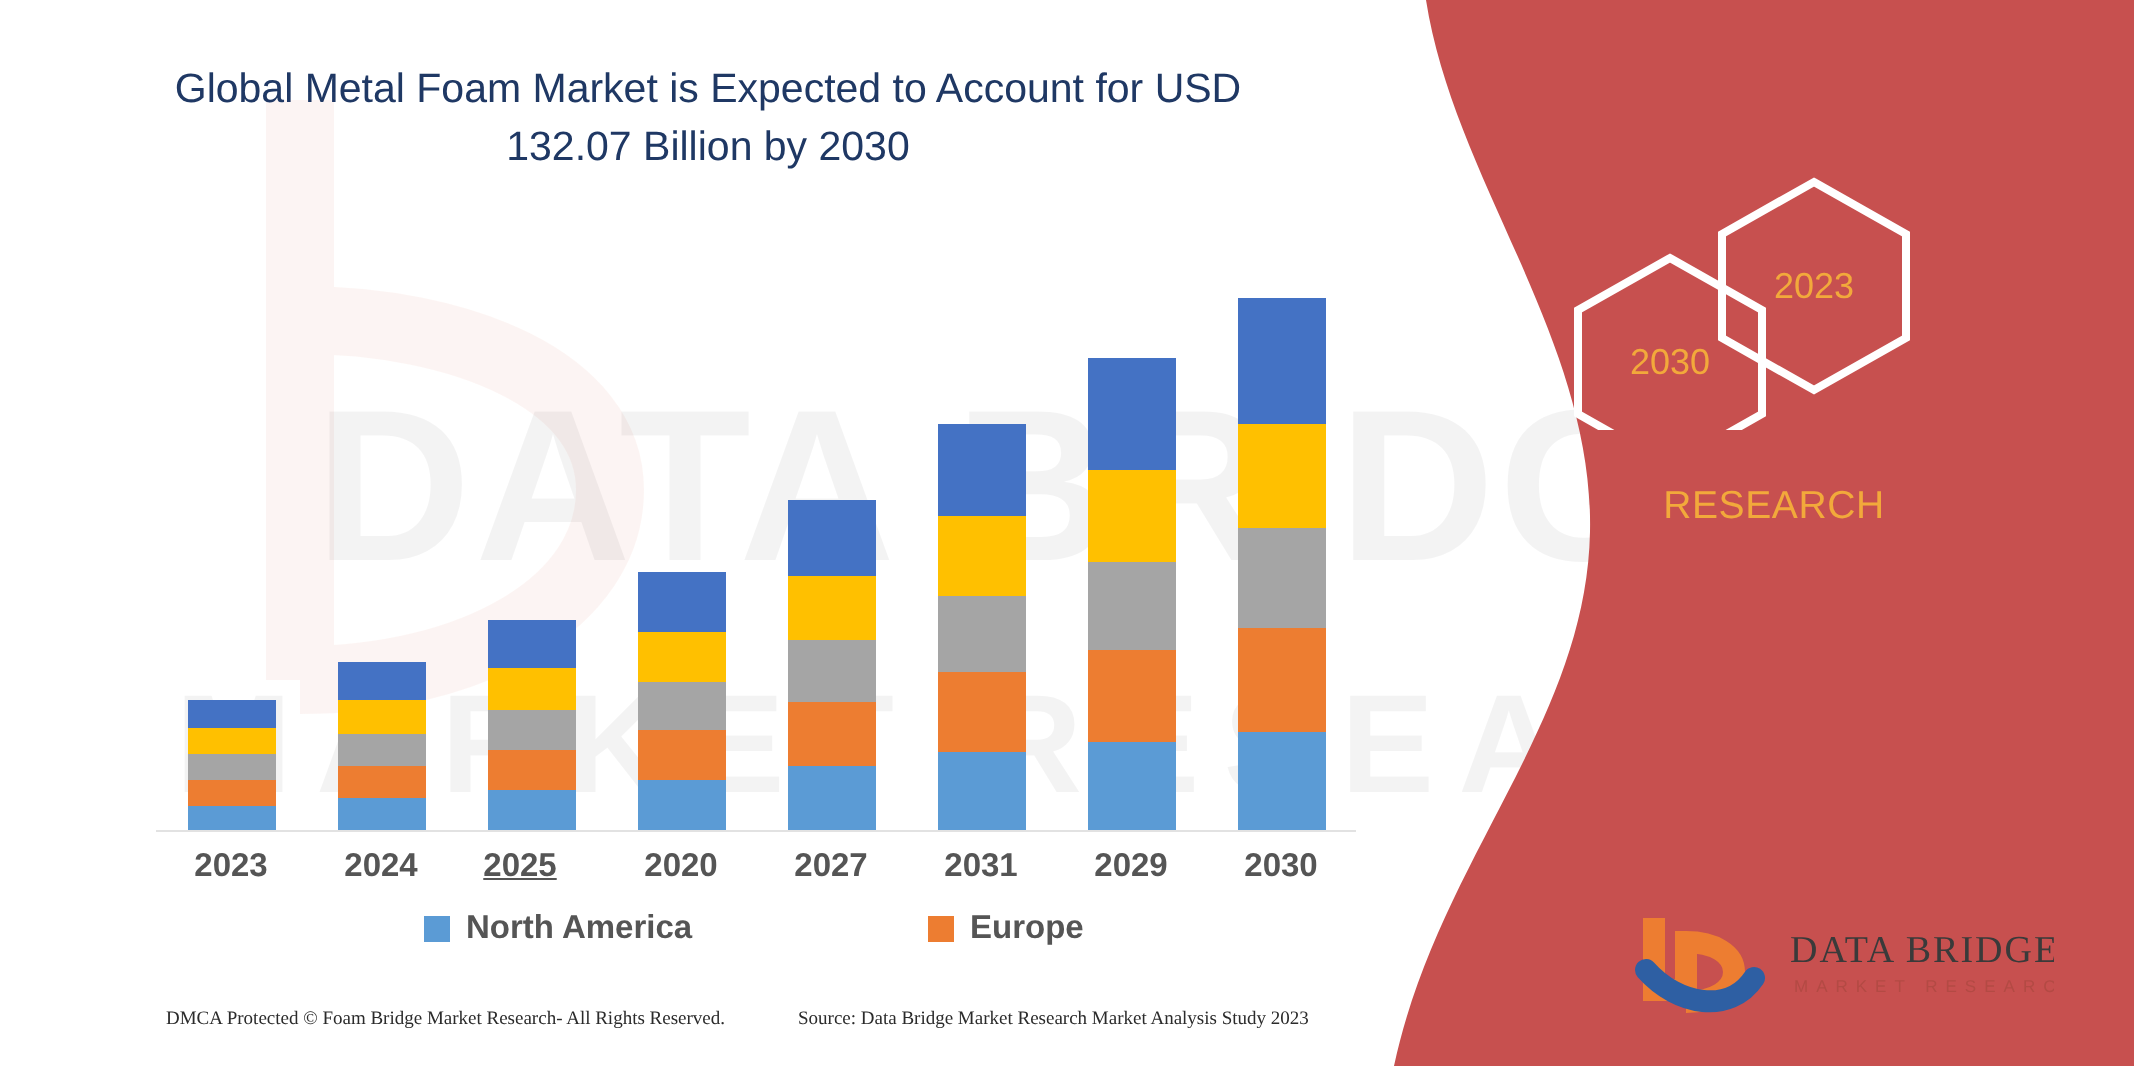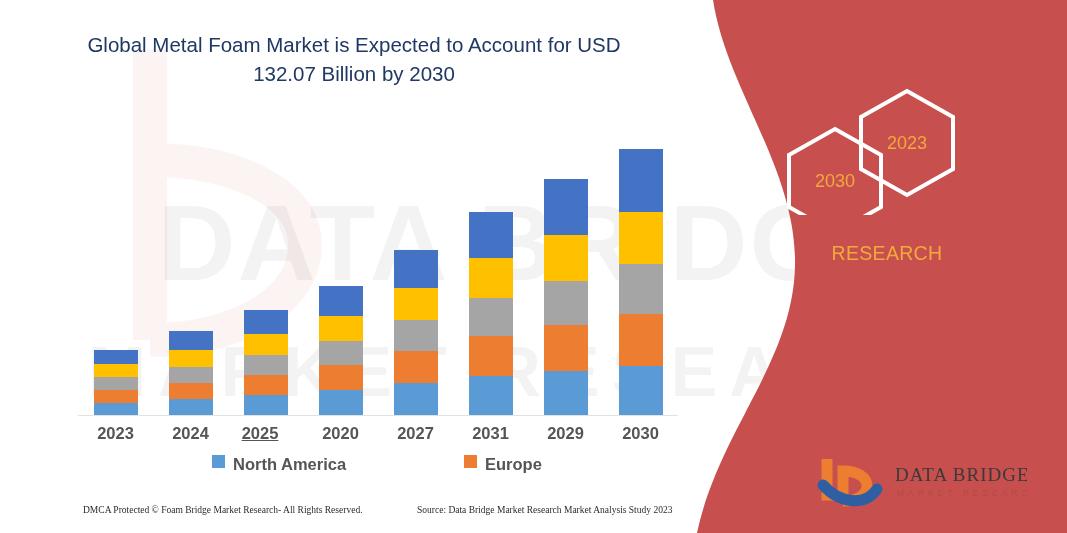--- a/index.html
+++ b/index.html
@@ -54,33 +54,33 @@
   .xlab{
     position:absolute;width:72px;text-align:center;
     font-size:16.5px;font-weight:700;color:#555555;
   }
 
   
   .legend{
     position:absolute;left:78px;top:455px;width:600px;height:26px;
   }
   .legend-item{
-    position:absolute;display:flex;align-items:flex-start;gap:8px;
+    position:absolute;display:flex;align-items:center;gap:8px;
   }
   .swatch{width:13px;height:13px;display:block;}
   .legend-label{font-size:16.5px;font-weight:700;color:#555555;white-space:nowrap;}
 
   
   .footer{position:absolute;left:0;top:505px;width:720px;height:20px;}
   .foot-txt{
     position:absolute;font-family:"Liberation Serif", serif;
     font-size:9.5px;color:#2b2b2b;white-space:nowrap;
   }
   .foot-left{left:83px;top:0;}
-  .foot-right{left:417px;top:0;}
+  .foot-right{left:399px;top:0;}
 
   
   .panel{position:absolute;right:0;top:0;width:400px;height:533px;}
   .panel svg{position:absolute;right:0;top:0;}
   .panel-inner{position:absolute;inset:0;}
 
   .panel-title{
     position:absolute;left:30px;top:4px;width:350px;
     text-align:right;color:#ffffff;
     font-size:19px;line-height:27px;font-weight:400;

